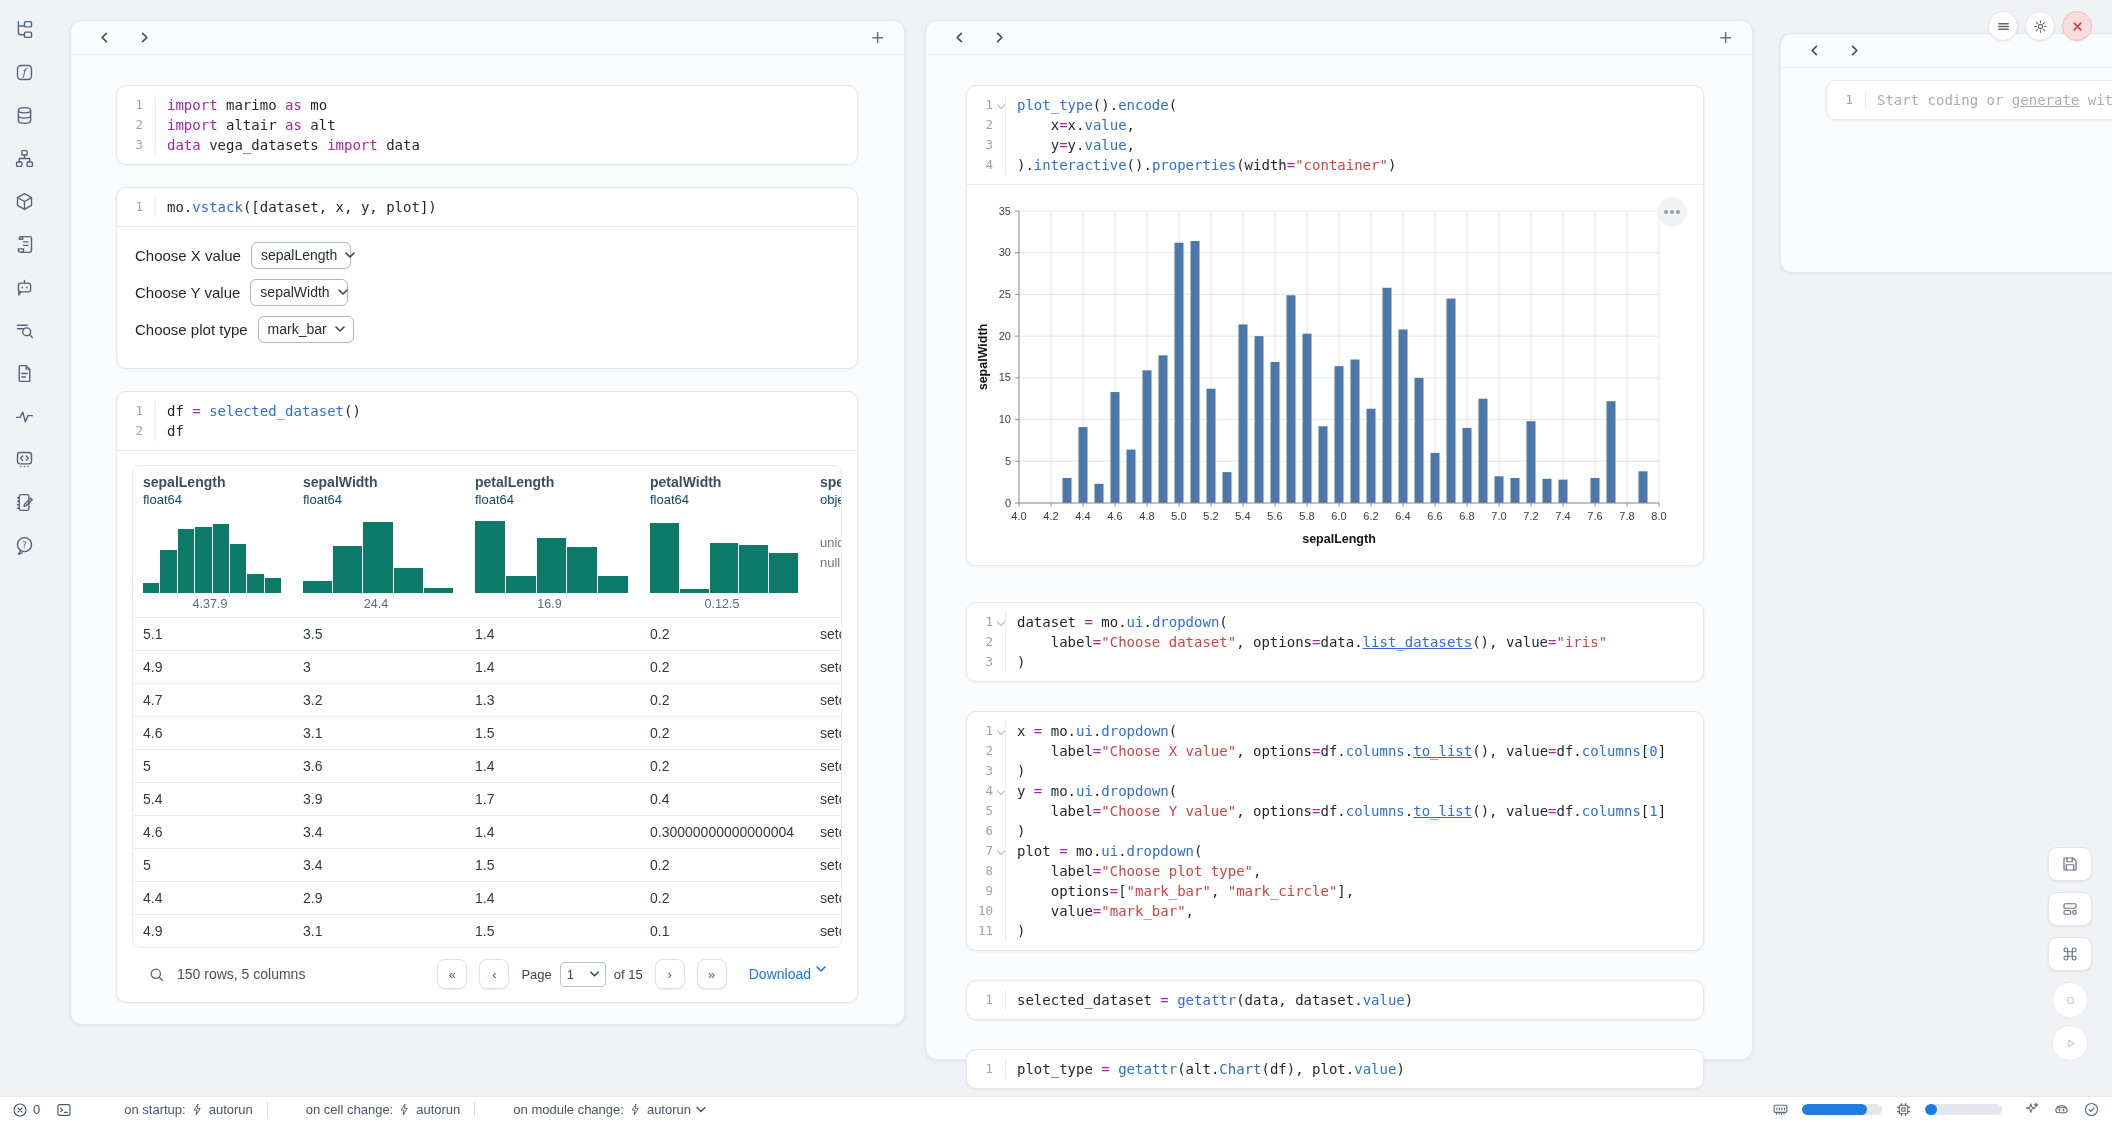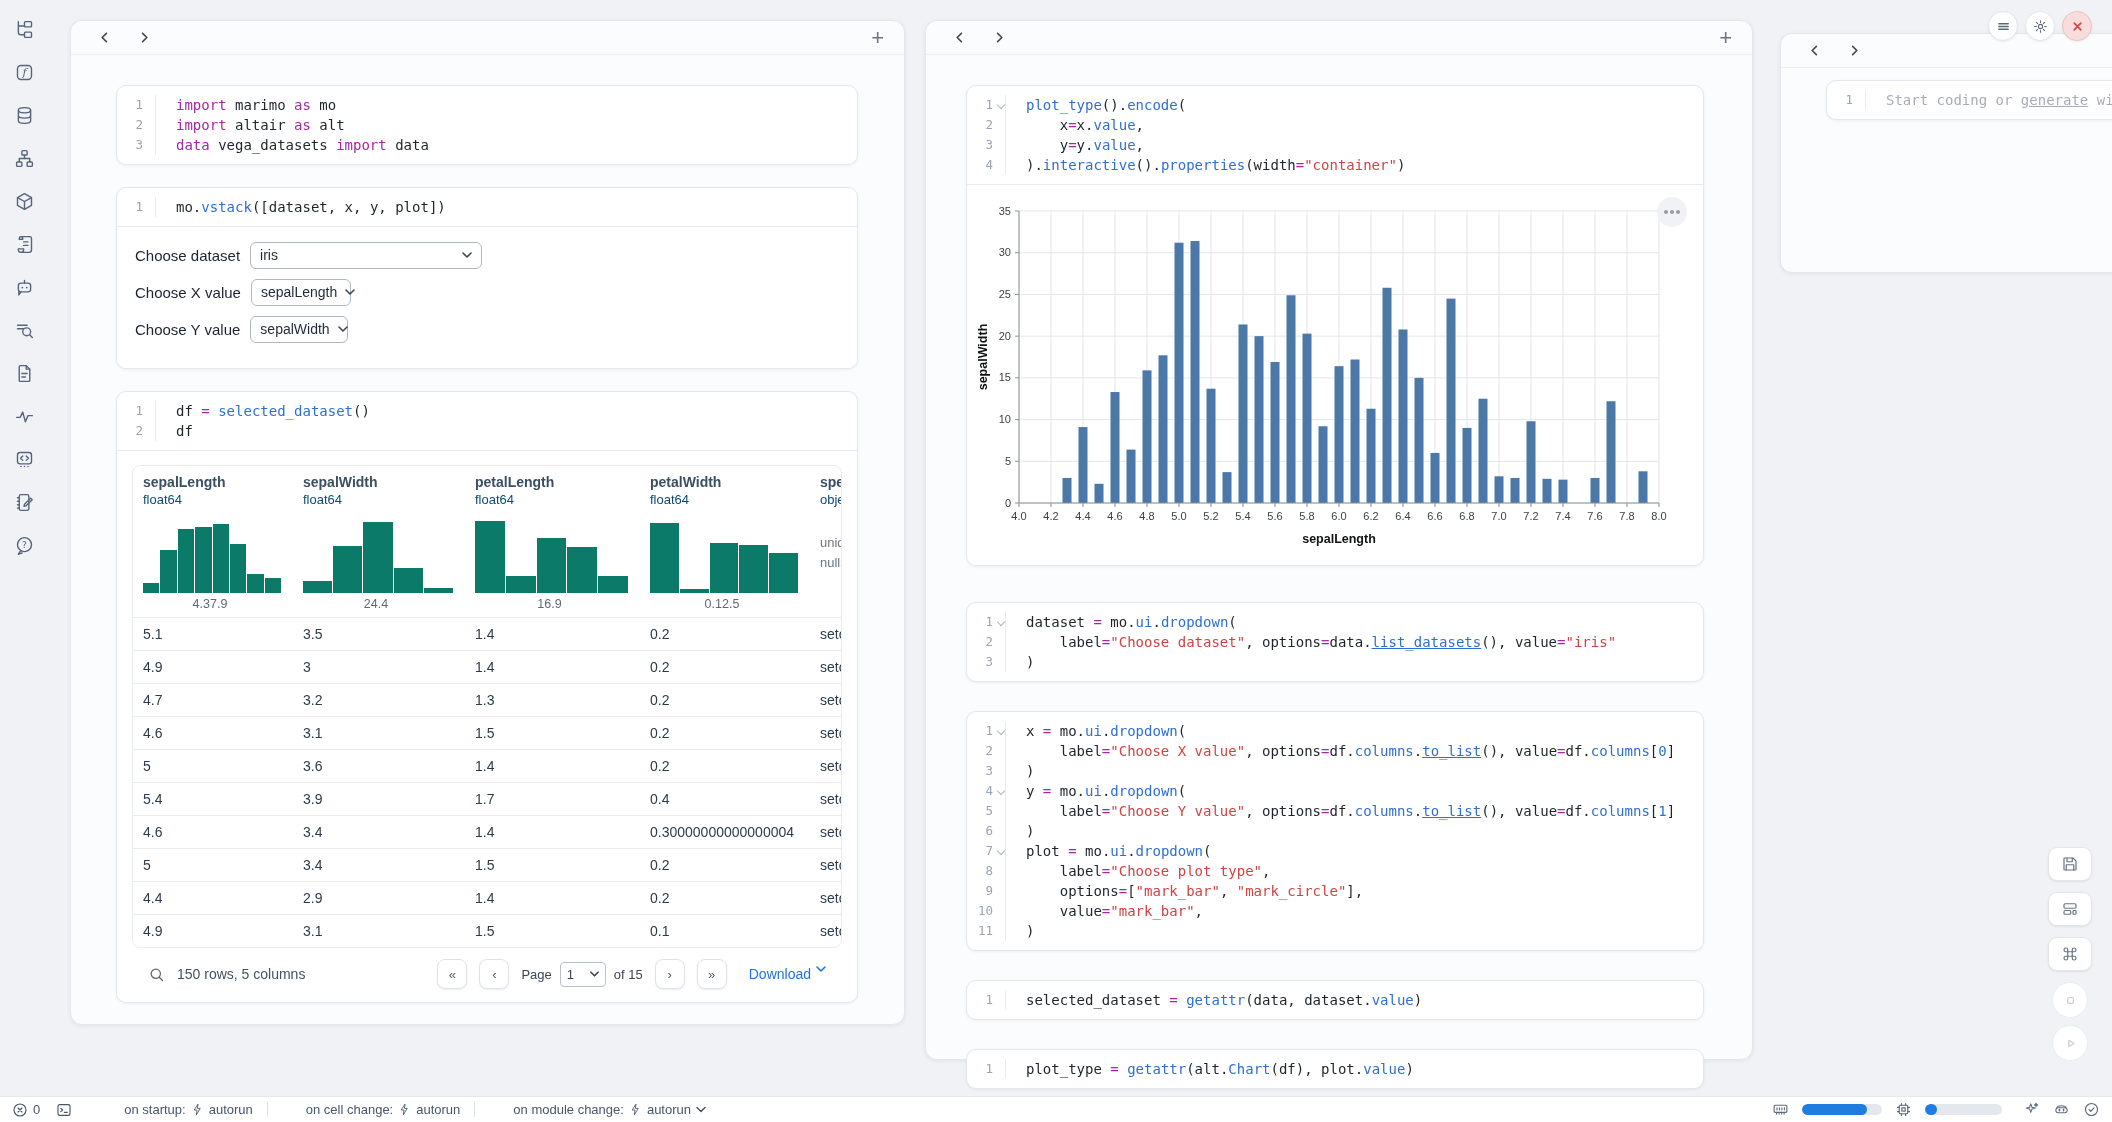--- a/index.html
+++ b/index.html
@@ -27,21 +27,21 @@
   .right-panel .cells { padding:12px 0 0 45px; }
   .cell { background:#fff; border:1px solid #e3e7ee; border-radius:10px; box-shadow:0 1px 3px rgba(16,24,40,.06); margin-bottom:22px; overflow:hidden; }
   .mid-panel .cell { margin-bottom:29px; }
   .mid-panel .cell-chart { margin-bottom:36px; }
 
   
   .code { padding:9px 0; font-family:"DejaVu Sans Mono", monospace; font-size:14px; line-height:20px; cursor:text; }
   .cline { display:flex; }
   .ln { flex:none; width:38px; text-align:right; color:#9aa4b2; padding-right:12px; font-size:12.5px; position:relative; }
   .fold { position:absolute; right:1px; top:7px; width:6px; height:6px; border-right:1.4px solid #aeb6c0; border-bottom:1.4px solid #aeb6c0; transform:rotate(45deg); }
-  .src { flex:1; padding-left:20px; border-left:1px solid #e8ebef; white-space:pre; color:#1e242b; }
+  .src { flex:1; padding-left:11px; border-left:1px solid #e8ebef; white-space:pre; color:#1e242b; }
   .tk-pl  { color:#1e242b; }
   .tk-kw  { color:#a626a4; }
   .tk-op  { color:#a626a4; }
   .tk-fn  { color:#2f6fd3; }
   .tk-fnu { color:#2f6fd3; text-decoration:underline; }
   .tk-num { color:#2f6fd3; }
   .tk-str { color:#d04343; }
   .out { border-top:1px solid #e8ebef; background:#fff; }
 
   
@@ -233,41 +233,41 @@
     <div class="cell">
       <div class="code">
           <div class="cline">
             <span class="ln">1</span>
             <span class="src"><span class="tk-pl">mo.</span><span class="tk-fn">vstack</span><span class="tk-pl">([dataset, x, y, plot])</span></span>
           </div>
         </div>
       <div class="out">
         <div class="dd-wrap" id="dd-out">
             <div class="dd-row">
-              <span>Choose dataset</span>
-              <span class="select" style="width: 232px;">
-                <span>iris</span>
-                <svg class="chev" viewBox="0 0 10 6">
-                  <path d="M1 1l4 4 4-4" fill="none" stroke="#3c4654" stroke-width="1.6" stroke-linecap="round" stroke-linejoin="round"></path>
-                </svg>
-              </span>
-            </div>
-            <div class="dd-row">
               <span>Choose X value</span>
               <span class="select" style="width: 100px;">
                 <span>sepalLength</span>
                 <svg class="chev" viewBox="0 0 10 6">
                   <path d="M1 1l4 4 4-4" fill="none" stroke="#3c4654" stroke-width="1.6" stroke-linecap="round" stroke-linejoin="round"></path>
                 </svg>
               </span>
             </div>
             <div class="dd-row">
               <span>Choose Y value</span>
               <span class="select" style="width: 98px;">
                 <span>sepalWidth</span>
+                <svg class="chev" viewBox="0 0 10 6">
+                  <path d="M1 1l4 4 4-4" fill="none" stroke="#3c4654" stroke-width="1.6" stroke-linecap="round" stroke-linejoin="round"></path>
+                </svg>
+              </span>
+            </div>
+            <div class="dd-row">
+              <span>Choose plot type</span>
+              <span class="select" style="width: 96px;">
+                <span>mark_bar</span>
                 <svg class="chev" viewBox="0 0 10 6">
                   <path d="M1 1l4 4 4-4" fill="none" stroke="#3c4654" stroke-width="1.6" stroke-linecap="round" stroke-linejoin="round"></path>
                 </svg>
               </span>
             </div>
           </div>
       </div>
     </div>
     <div class="cell">
       <div class="code">

